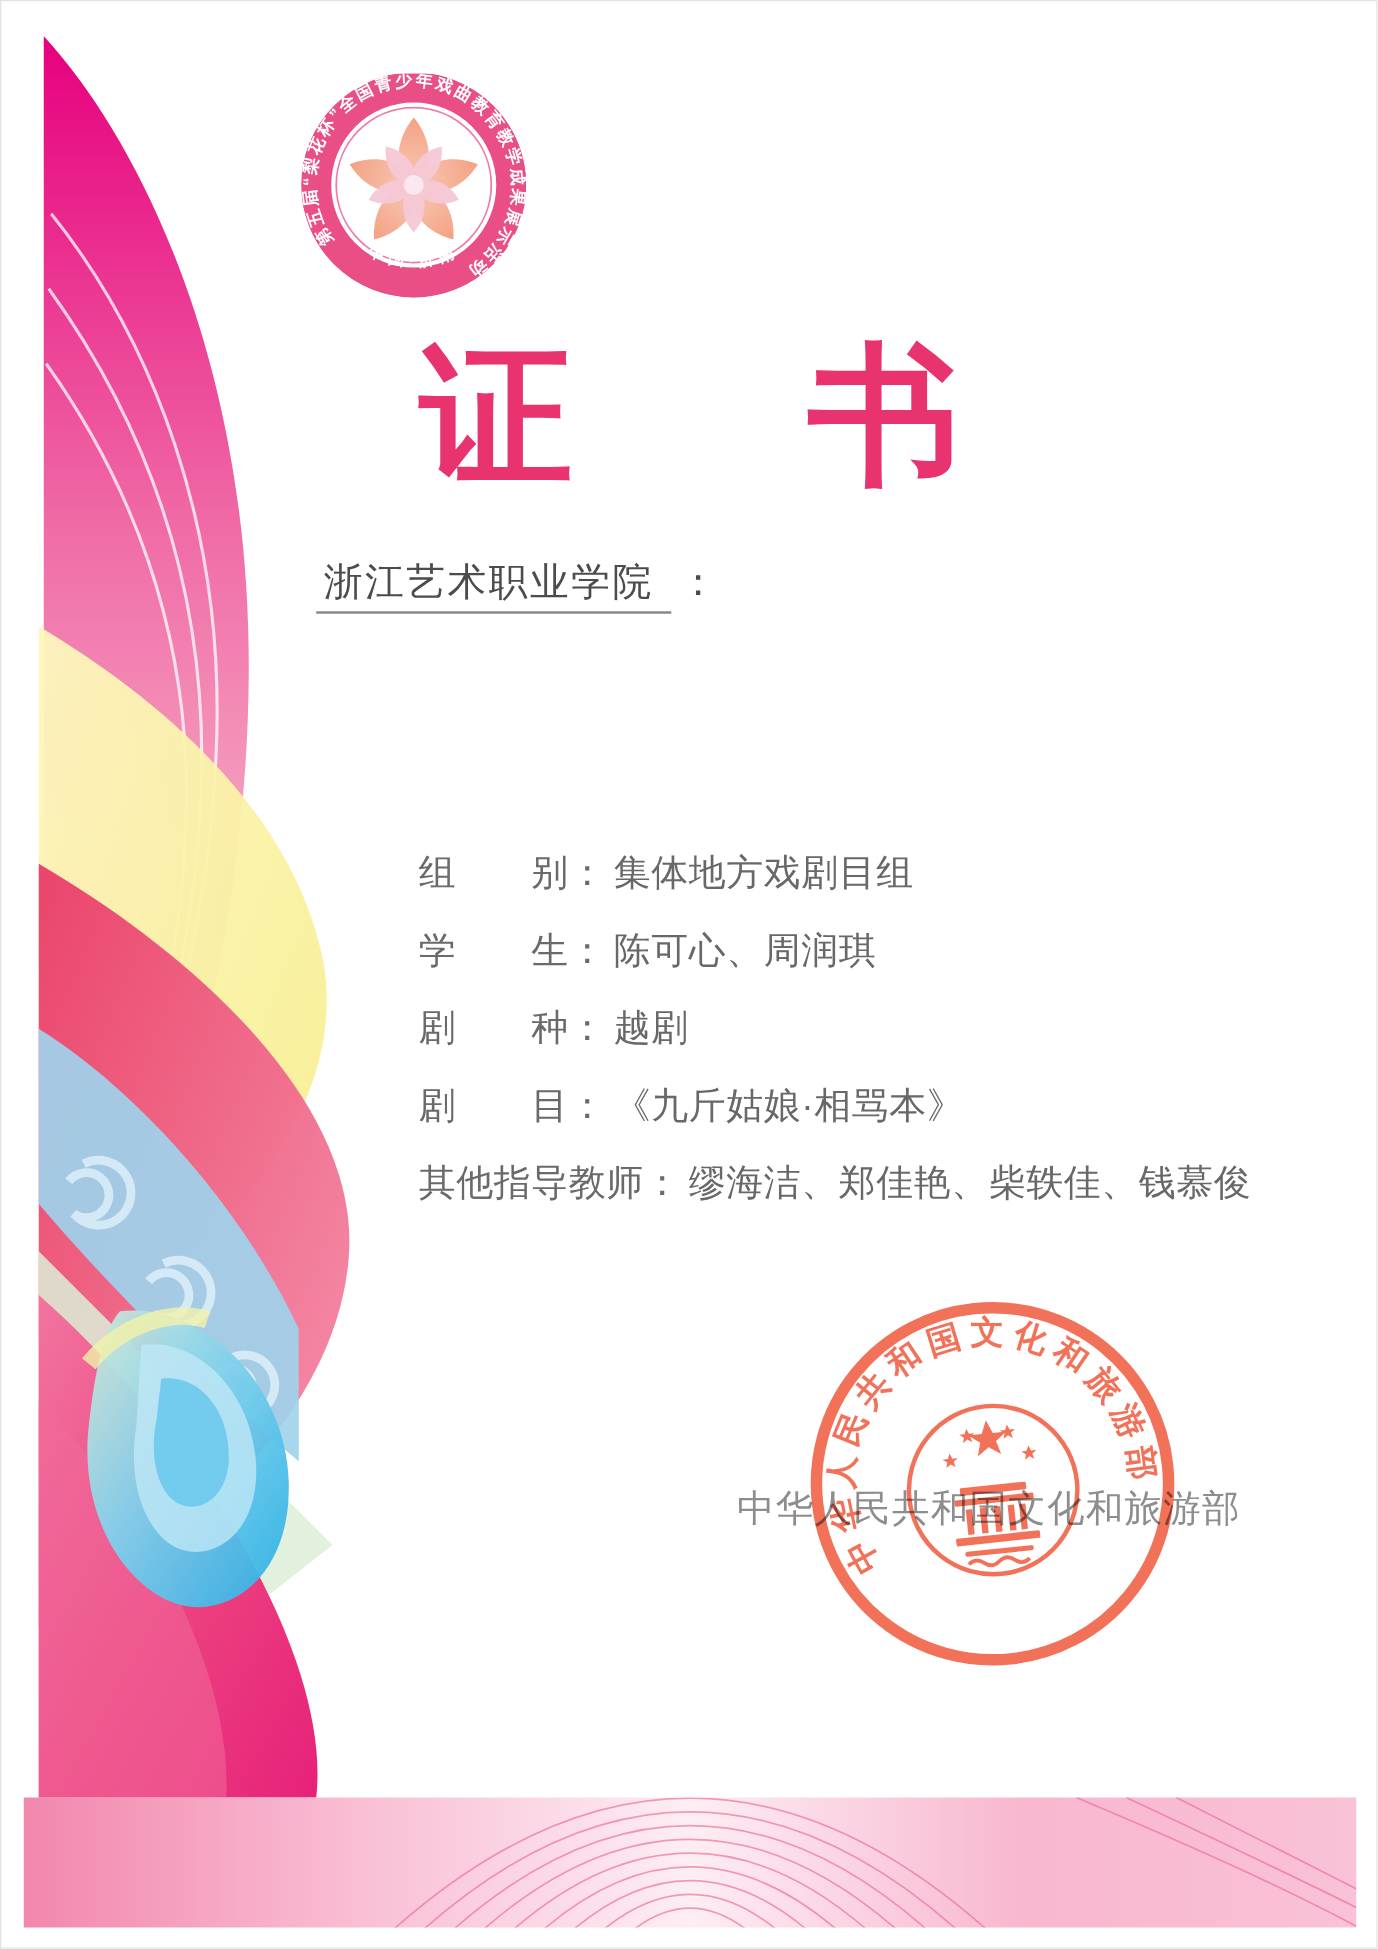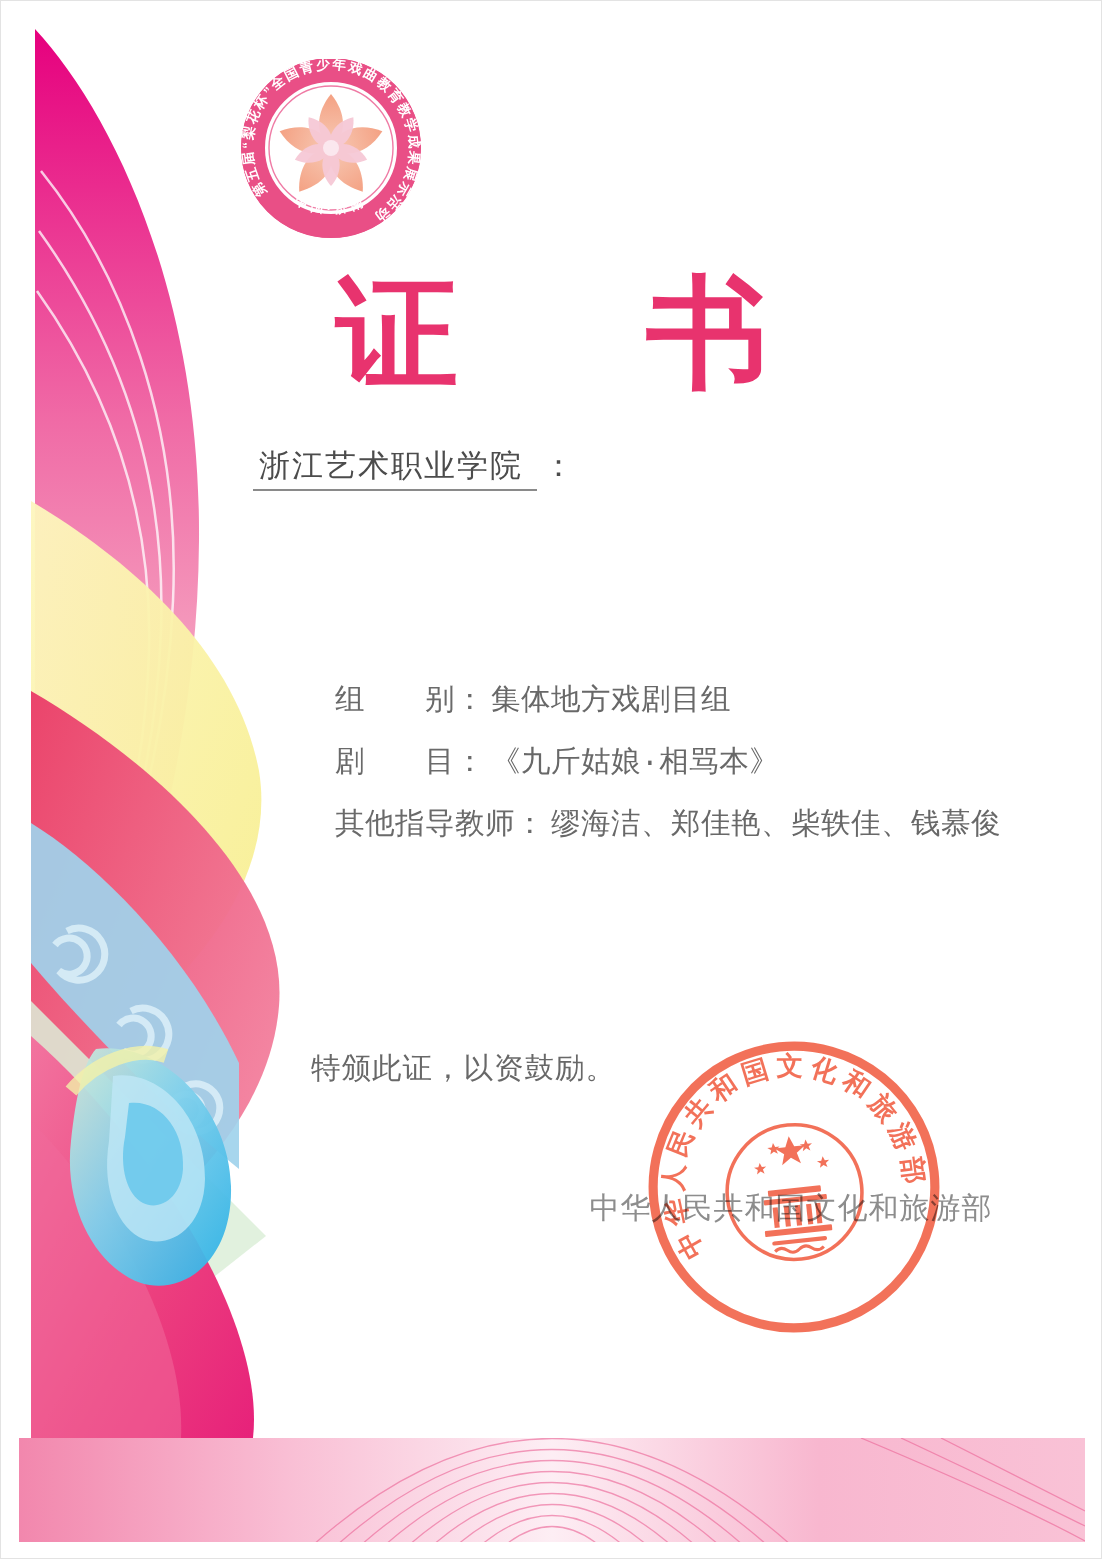--- a/index.html
+++ b/index.html
@@ -31,21 +31,21 @@
 
   .body-para { position:absolute; left:250px; top:524px; width:740px; font-size:30.5px;
                line-height:54px; color:#646464; text-indent:2em; text-align:justify;
                letter-spacing:0.5px; }
   .body-para .hl { font-weight:bold; color:#4e4e4e; }
 
   .fields { position:absolute; left:310px; top:678px; width:680px; }
   .field-row { font-size:29.5px; color:#686868; height:62px; line-height:40px;
                letter-spacing:0.5px; white-space:nowrap; }
   .field-row .label { color:#6a6a6a;margin-left:24px; }
-  .field-row .value { padding-left:6px;font-family:Liberation Mono, monospace; }
+  .field-row .value { padding-left:6px; }
 
   .closing { position:absolute; left:310px; top:1048px; font-size:29.5px; color:#686868;
              letter-spacing:1px; }
 
   
   .signature { position:absolute; left:540px; top:1186px; width:500px; text-align:center;
                color:#8d8d8d; }
   .sig-issuer { font-size:30px; letter-spacing:1px; line-height:42px; }
   .sig-date { font-size:30px; letter-spacing:4px; line-height:46px; }
 
@@ -187,28 +187,33 @@
   <div class="recipient">
     <span class="name">浙江艺术职业学院</span><span class="colon">：</span>
   </div>
 
 
   <div class="fields">
     <div class="field-row">
       <span class="label">组　　别：</span><span class="value">集体地方戏剧目组</span>
     </div>
     <div class="field-row">
+      <span class="label">学　　生：</span><span class="value">陈可心、周润琪</span>
+    </div>
+    <div class="field-row">
+      <span class="label">剧　　种：</span><span class="value">越剧</span>
+    </div>
+    <div class="field-row">
       <span class="label">剧　　目：</span><span class="value">《九斤姑娘·相骂本》</span>
     </div>
     <div class="field-row">
       <span class="label">其他指导教师：</span><span class="value">缪海洁、郑佳艳、柴轶佳、钱慕俊</span>
     </div>
   </div>
 
-  <div class="closing">特颁此证，以资鼓励。</div>
 
   <div class="signature">
     <div class="sig-issuer">中华人民共和国文化和旅游部</div>
   </div>
 
   <svg class="seal" viewBox="0 0 290 290">
     <defs>
       <path id="sealArc" d="M51.5,199 A108,108 0 1 1 238.5,91 A108,108 0 1 1 51.5,199" fill="none"></path>
     </defs>
     <g fill="#f05538" stroke="none" opacity="0.9">

